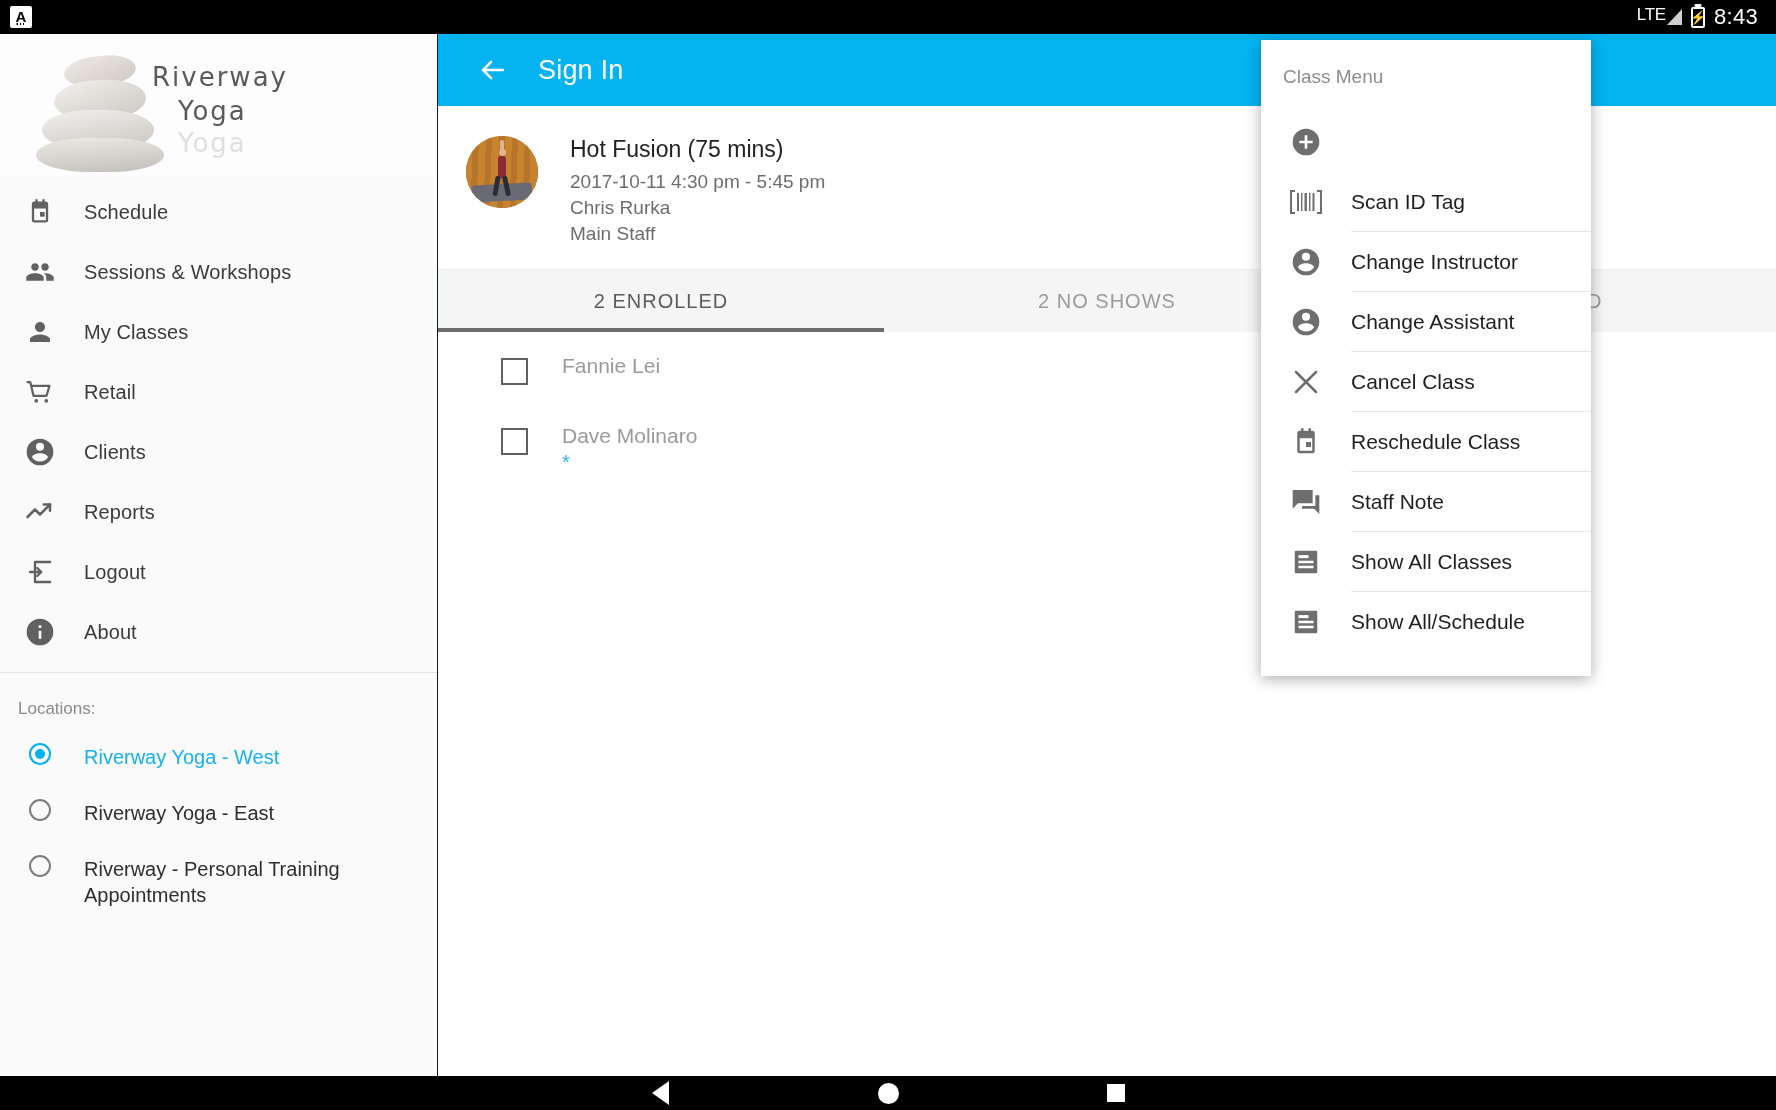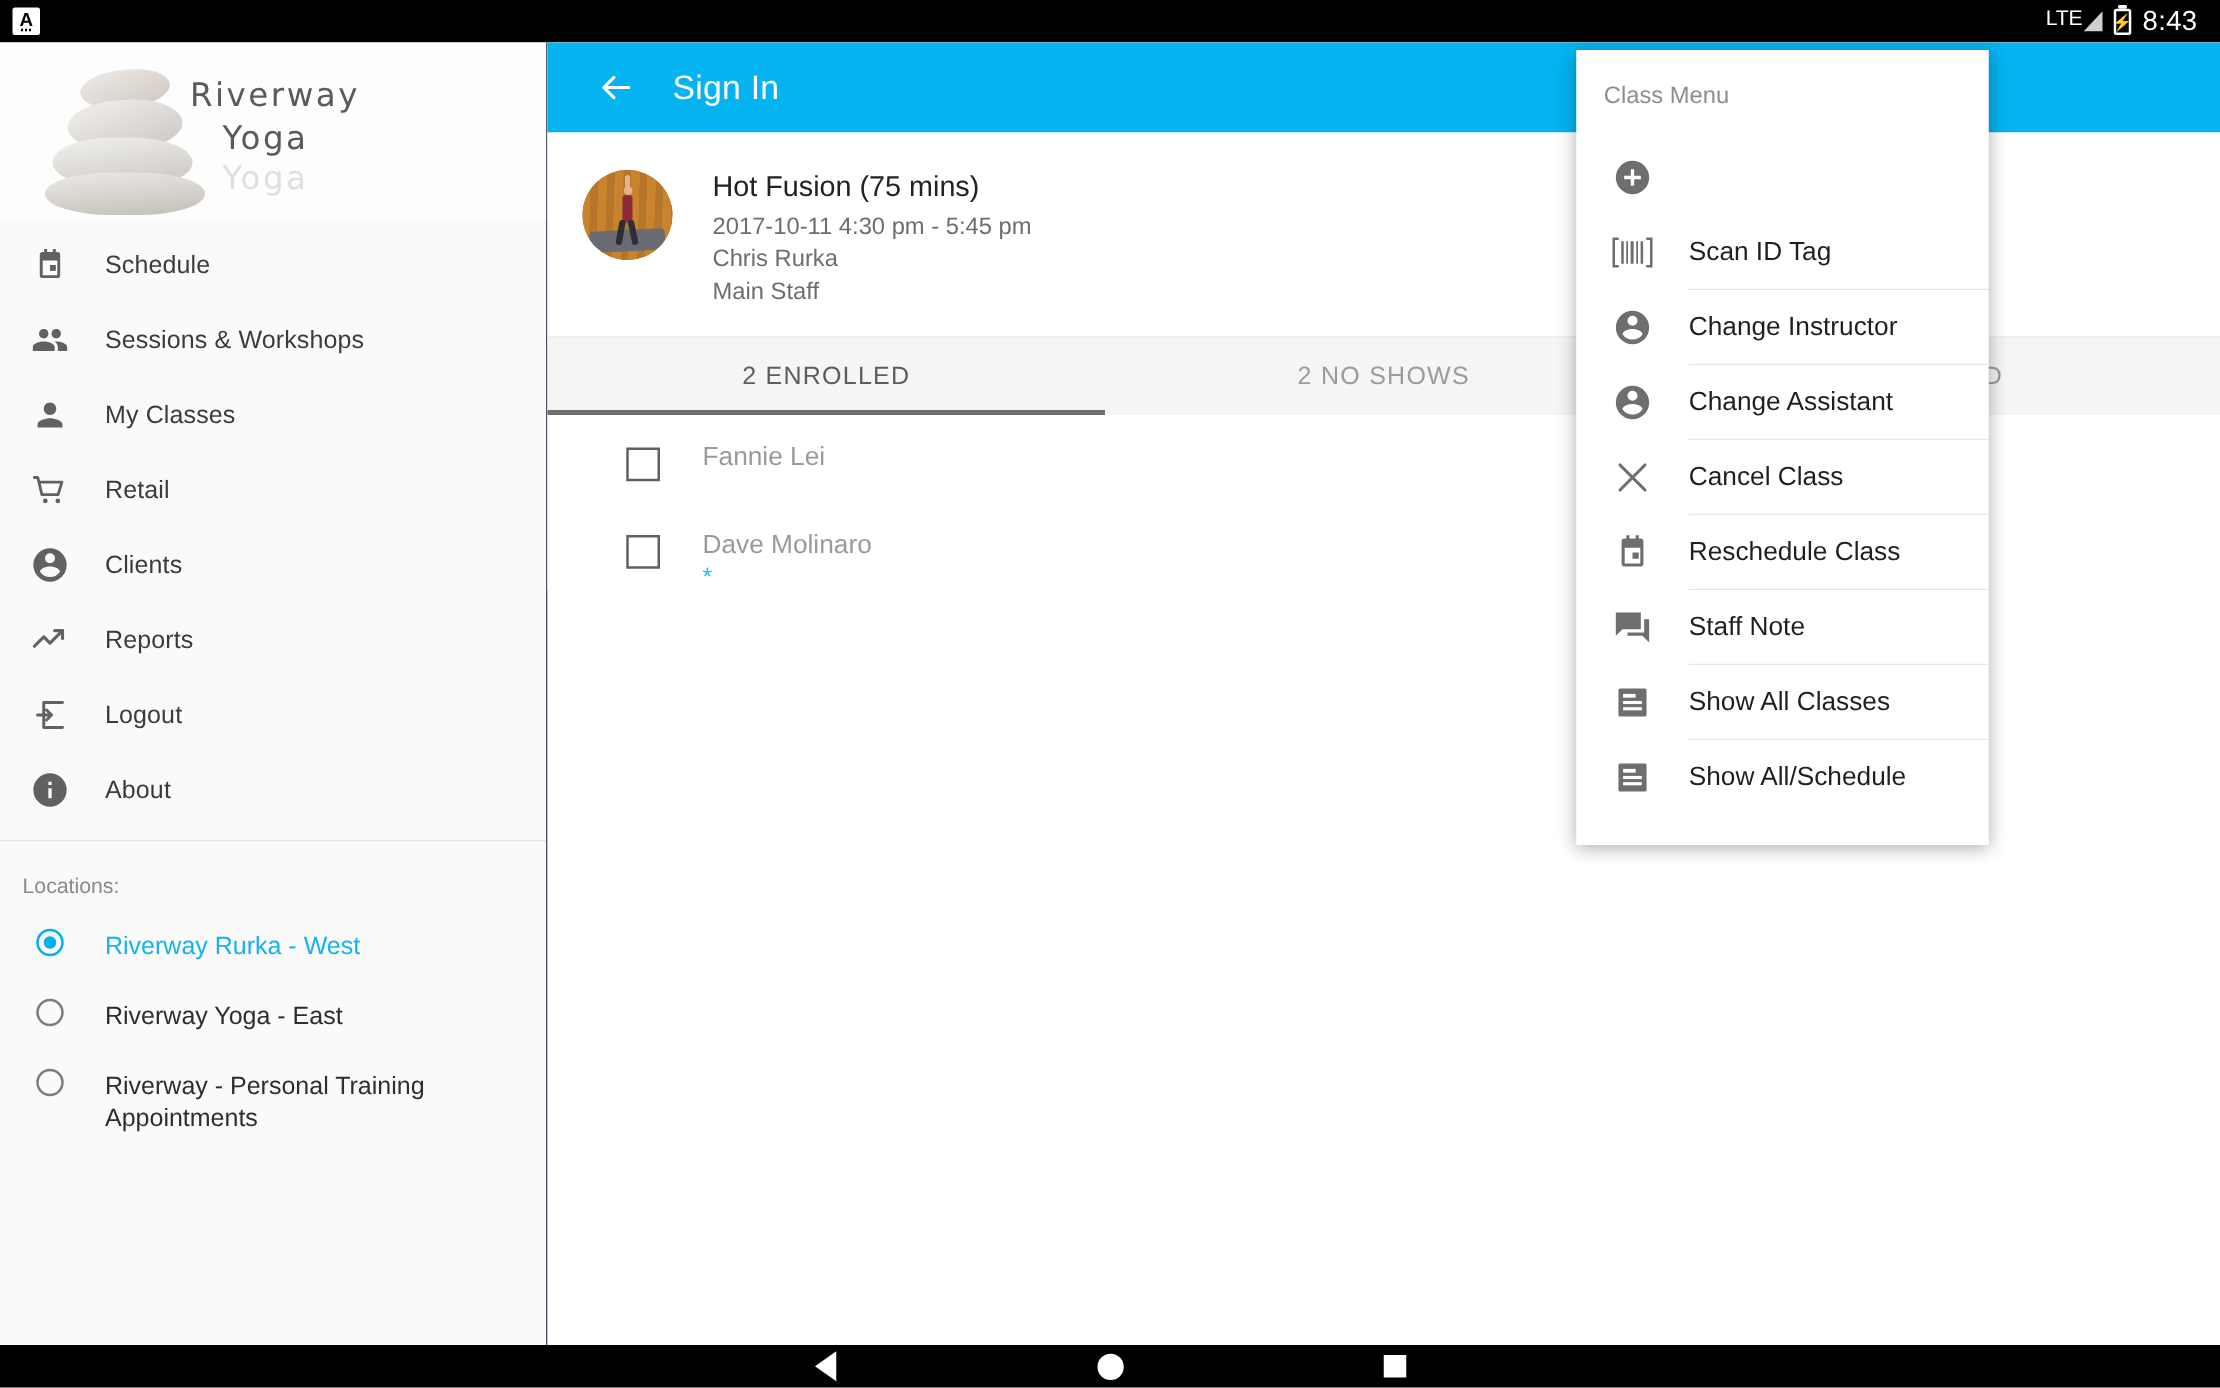--- a/index.html
+++ b/index.html
@@ -316,21 +316,21 @@
 
   <div class="divider"></div>
 
   <div class="loc-title">Locations:</div>
 
   <div class="loc-list">
     <div class="loc-item sel">
       <span class="radio on">
           <span></span>
         </span>
-      <span class="loc-label">Riverway Rurka - West</span>
+      <span class="loc-label">Riverway Yoga - West</span>
     </div>
     <div class="loc-item">
       <span class="radio">
           <span></span>
         </span>
       <span class="loc-label">Riverway Yoga - East</span>
     </div>
     <div class="loc-item">
       <span class="radio">
           <span></span>

